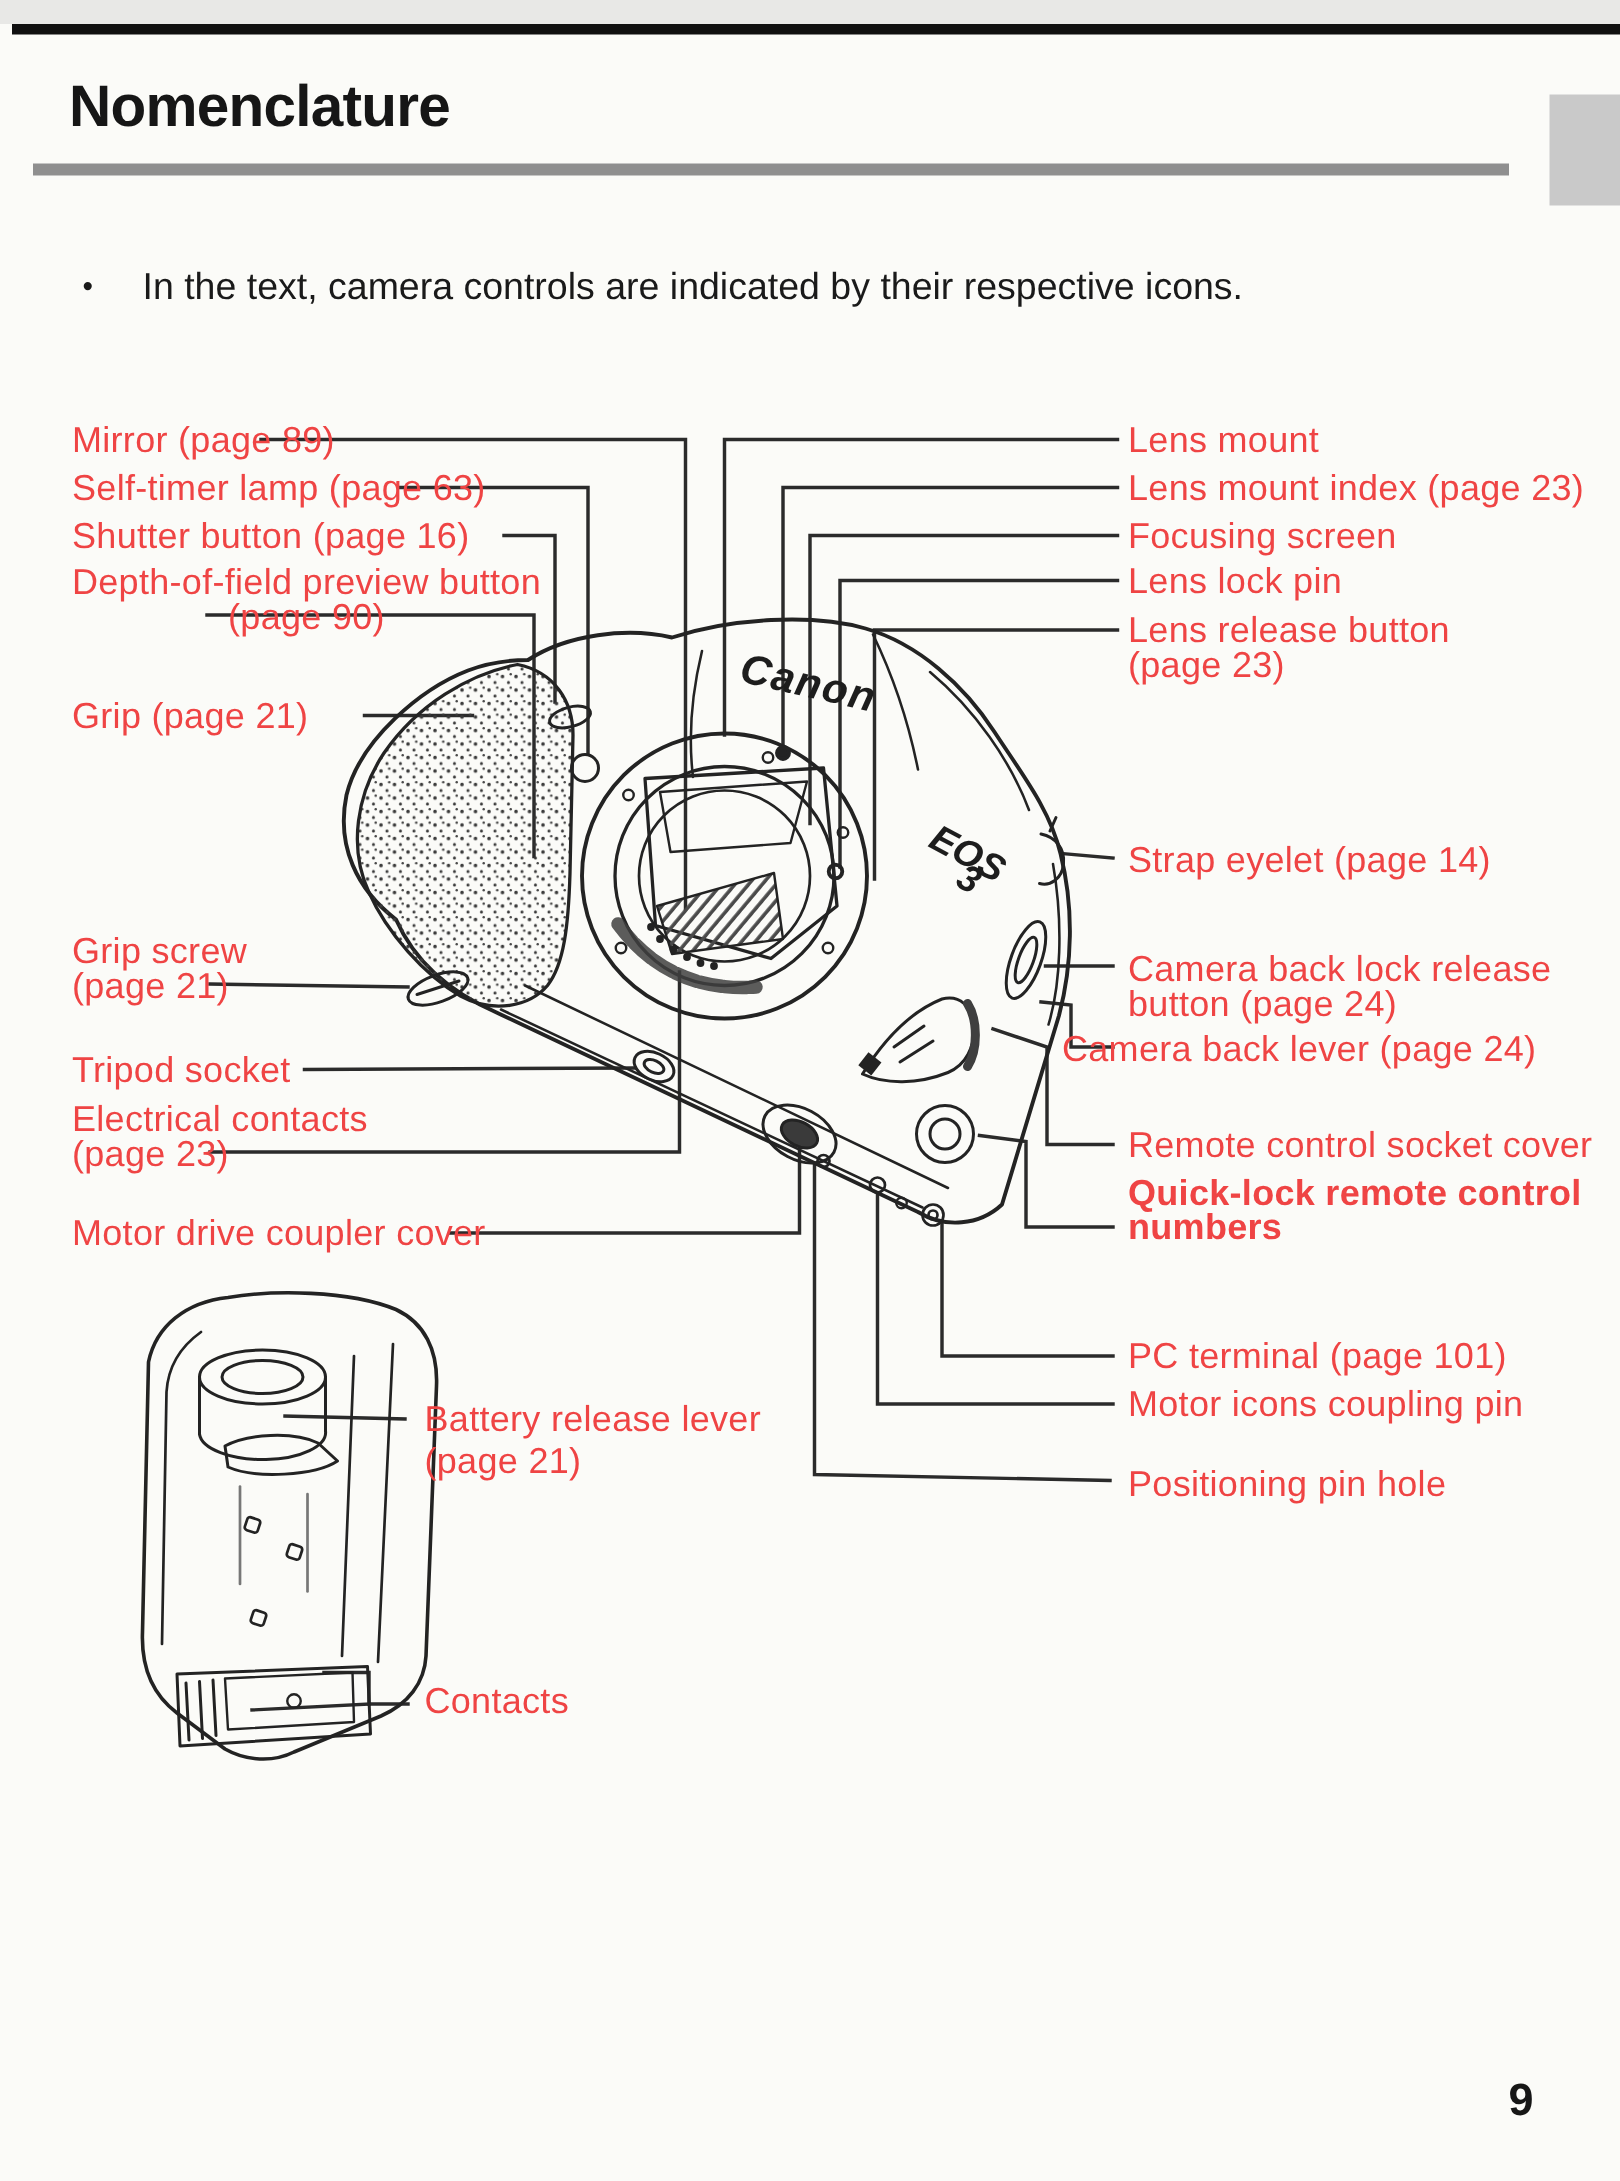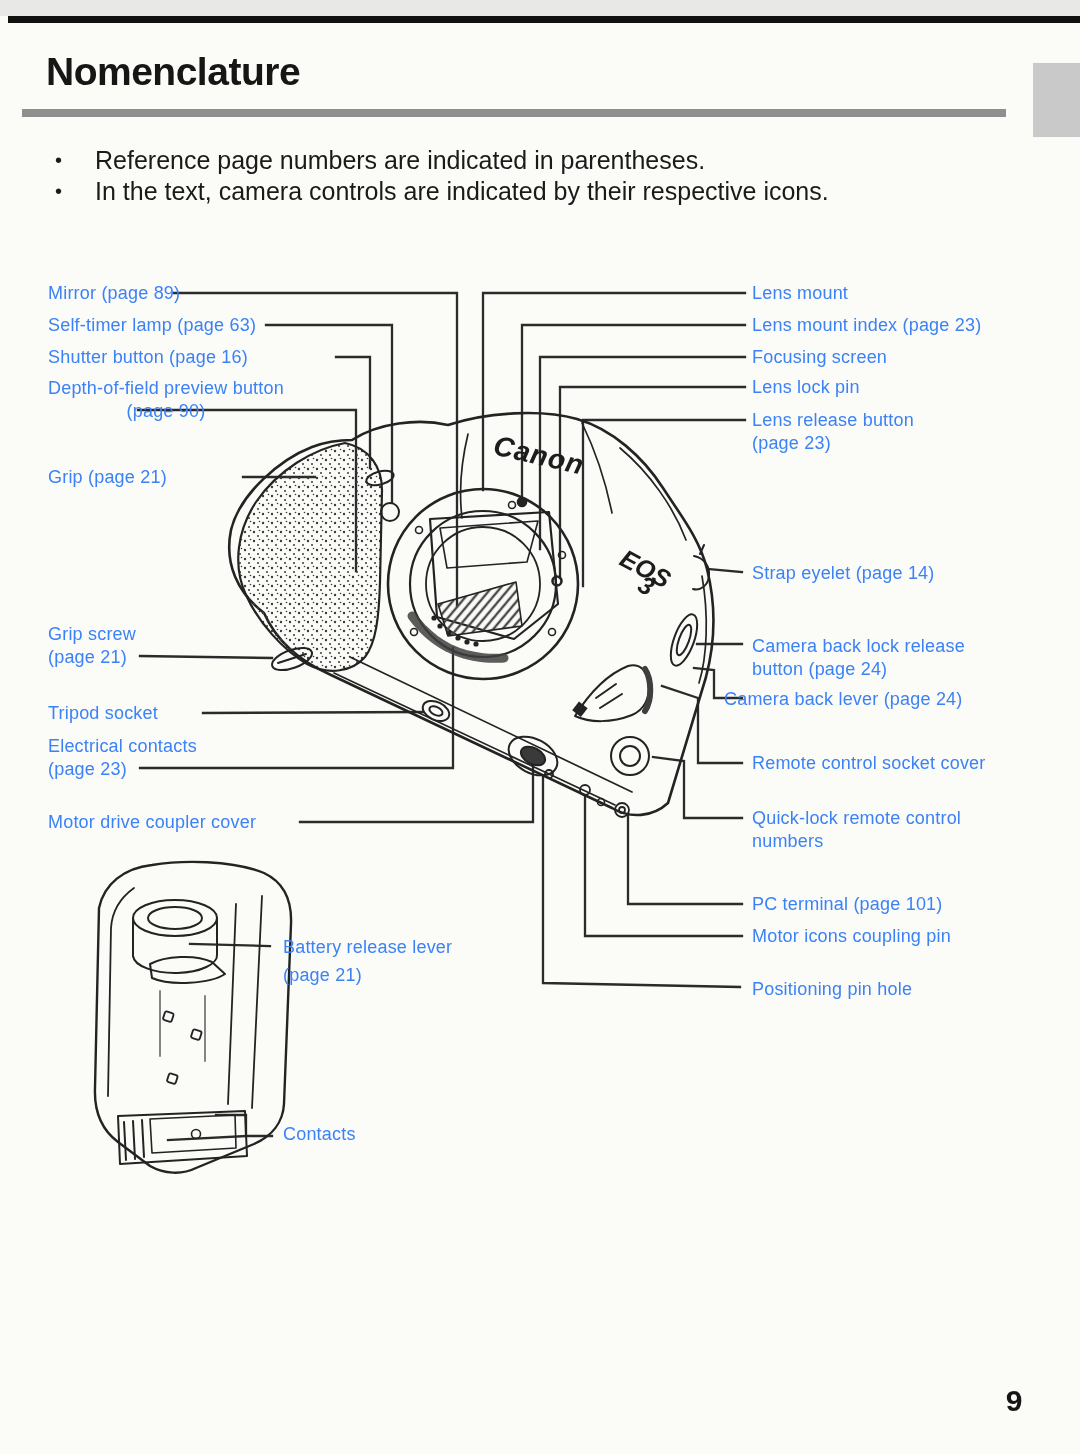--- a/index.html
+++ b/index.html
@@ -13,39 +13,36 @@
   }
   .topbar{position:absolute; left:8px; top:0; width:1072px; height:7px; background:#101010;}
   .side-tab{position:absolute; left:1033px; top:47px; width:47px; height:74px; background:var(--tab);}
   .title{
     position:absolute; left:46px; top:34px; margin:0;
     font-size:39px; font-weight:bold; letter-spacing:-0.5px; color:#161616;
   }
   .rule{position:absolute; left:22px; top:93px; width:984px; height:8px; background:var(--rule);}
   .bullet-row{position:absolute; left:55px; font-size:25px; color:#1a1a1a; white-space:nowrap;}
   .bullet-row .dot{display:inline-block; width:40px; font-size:20px; vertical-align:2px;}
-  .callout{position:absolute; font-size:18px; line-height:23px; color:#3b82f6; letter-spacing:0.2px; white-space:nowrap;}
+  .callout{position:absolute; font-size:24px; line-height:23px; color:#ef4444; letter-spacing:0.2px; white-space:nowrap;}
   .callout span{display:block;}
   .pagenum{position:absolute; left:994px; top:1368px; width:40px; text-align:center; font-size:30px; font-weight:bold; color:#161616;}
   svg.diagram{position:absolute; left:0; top:0; pointer-events:none;}
 </style>
 </head>
 <body>
 
 <div class="page">
 
   <div class="topbar"></div>
   <div class="side-tab"></div>
 
   <h1 class="title">Nomenclature</h1>
   <div class="rule"></div>
 
-  <div class="bullet-row" style="top:130px;">
-    <span class="dot">•</span><span>Reference page numbers are indicated in parentheses.</span>
-  </div>
   <div class="bullet-row" style="top:161px;">
     <span class="dot">•</span><span>In the text, camera controls are indicated by their respective icons.</span>
   </div>
 
   <svg class="diagram" width="1080" height="1454" viewBox="0 0 1080 1454">
     <defs>
       <pattern id="stip" width="9" height="9" patternUnits="userSpaceOnUse">
         <circle cx="2" cy="3" r="1.2" fill="#3a3a3a"></circle>
         <circle cx="6" cy="7" r="1.0" fill="#3a3a3a"></circle>
         <circle cx="7.5" cy="1.5" r="0.8" fill="#3a3a3a"></circle>
@@ -299,27 +296,27 @@
       <span>Lens release button</span>
       <span>(page 23)</span>
     </div>
   <div class="callout" style="left:752px; top:546px;">
       <span>Strap eyelet (page 14)</span>
     </div>
   <div class="callout" style="left:752px; top:619px;">
       <span>Camera back lock release</span>
       <span>button (page 24)</span>
     </div>
-  <div class="callout" style="left:724px; top:672px;text-align:center;">
+  <div class="callout" style="left:708px; top:672px;text-align:center;">
       <span>Camera back lever (page 24)</span>
     </div>
   <div class="callout" style="left:752px; top:736px;">
       <span>Remote control socket cover</span>
     </div>
-  <div class="callout" style="left:752px; top:791px;">
+  <div class="callout" style="left:752px; top:768px;font-weight:bold;">
       <span>Quick-lock remote control</span>
       <span>numbers</span>
     </div>
   <div class="callout" style="left:752px; top:877px;">
       <span>PC terminal (page 101)</span>
     </div>
   <div class="callout" style="left:752px; top:909px;">
       <span>Motor icons coupling pin</span>
     </div>
   <div class="callout" style="left:752px; top:962px;">

